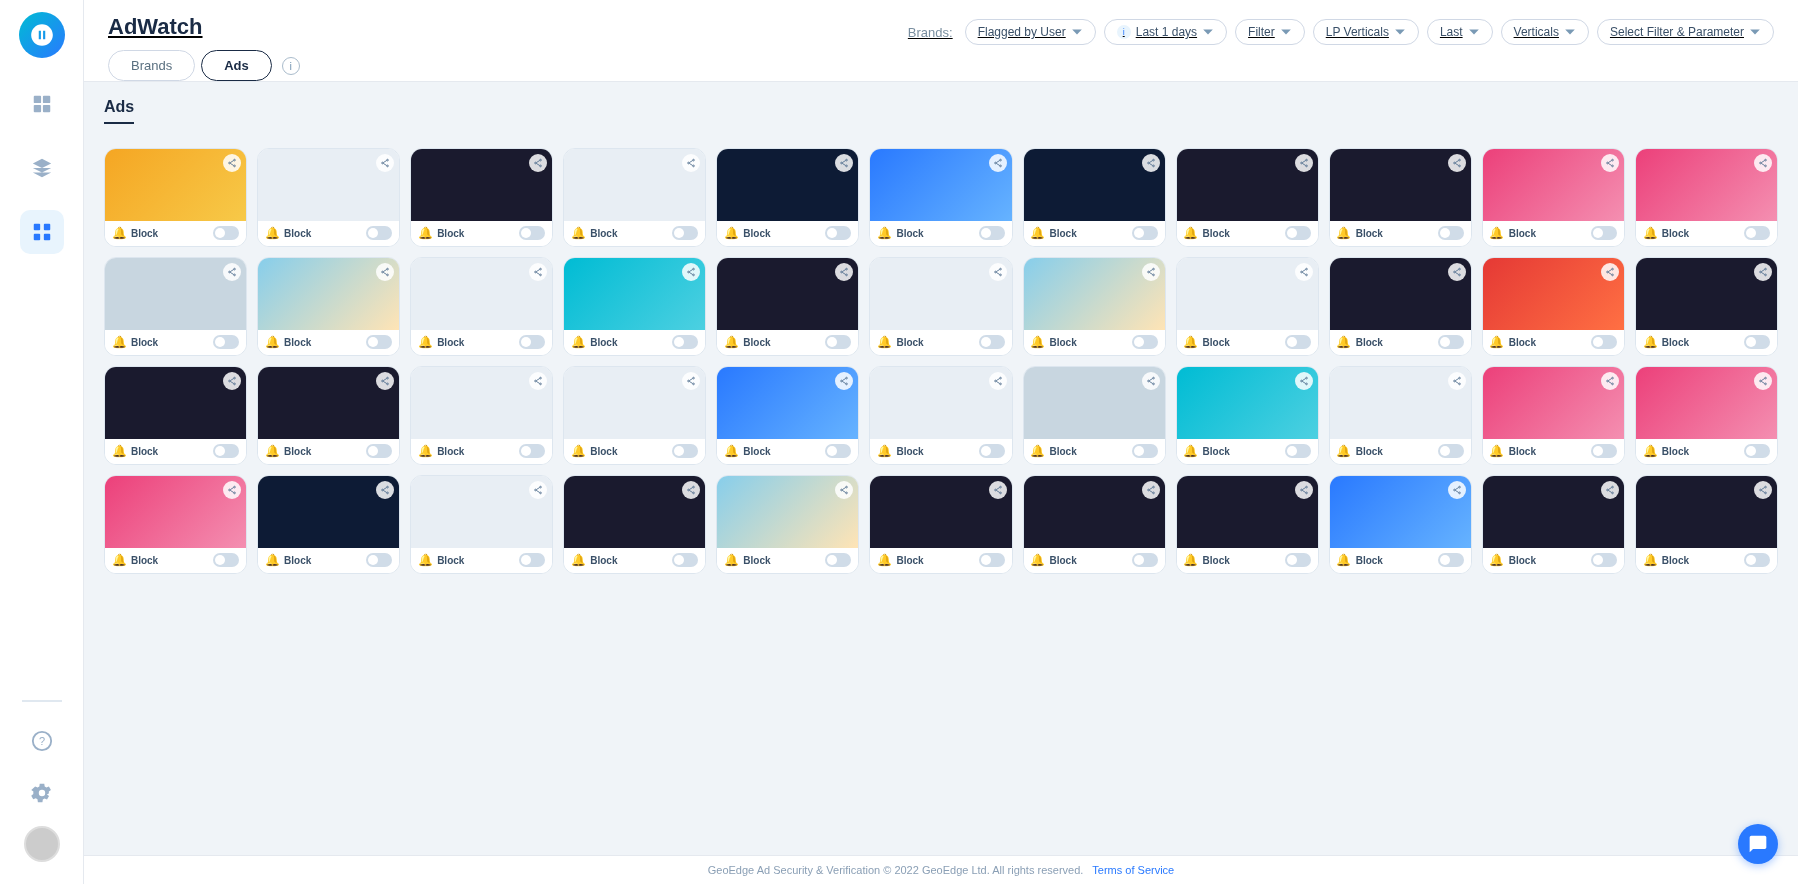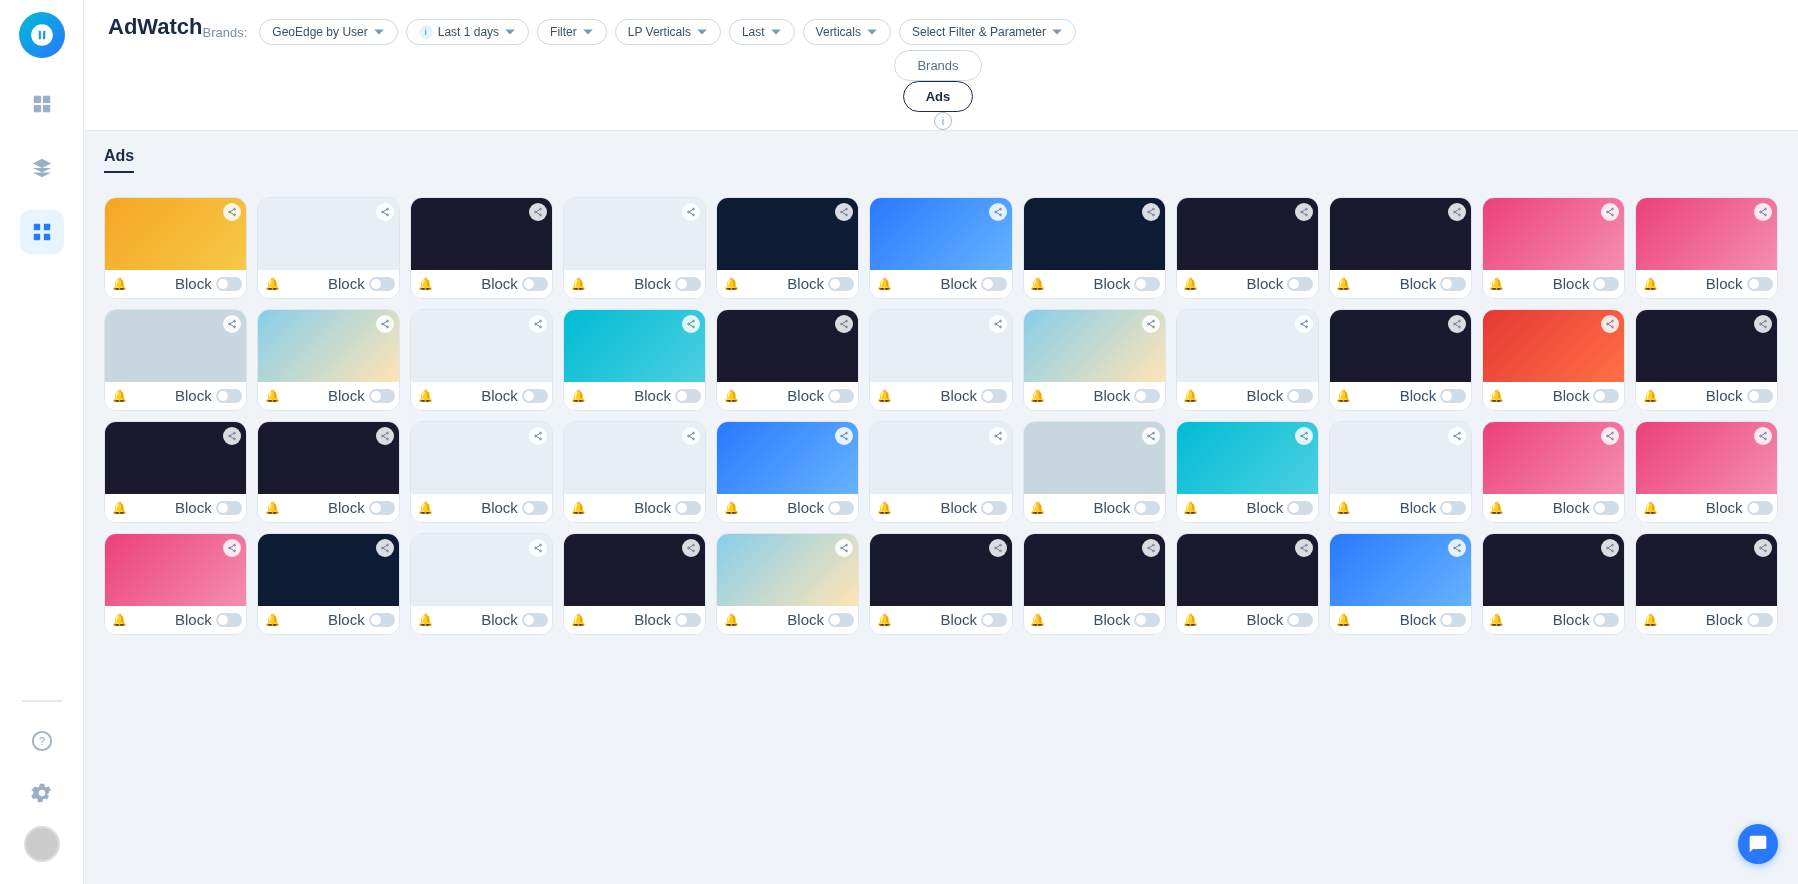--- a/index.html
+++ b/index.html
@@ -55,21 +55,21 @@
 
     
     #header {
       background: #fff;
       padding: 14px 24px 0 24px;
       border-bottom: 1px solid #e5e9ef;
     }
     .app-title {
       font-size: 22px; font-weight: 700; color: #1a2b45; margin-bottom: 10px;
     }
-    .header-tabs { display: flex; align-items: center; gap: 0; flex-direction: column; }
+    .header-tabs { display: flex; align-items: center; gap: 0; }
     .tab-btn {
       padding: 7px 22px;
       border-radius: 20px;
       border: 1.5px solid #d0d8e5;
       background: #fff;
       cursor: pointer;
       font-size: 13px;
       font-weight: 500;
       color: #5a7080;
       margin-right: 6px;
@@ -160,21 +160,21 @@
     .ad-share-icon svg { width: 10px; height: 10px; color: #4a6a8a; }
     .ad-card-bottom {
       padding: 5px 7px 6px 7px;
       display: flex;
       align-items: center;
       gap: 4px;
       background: #fff;
     }
     .ad-bell-icon { color: #a0b8cc; font-size: 12px; flex-shrink: 0; }
     .ad-block-label {
-      font-size: 15px; color: #3a5068; font-weight: 400; flex: 1; margin-left: 44px;
+      font-size: 10px; color: #3a5068; font-weight: 700; flex: 1;
     }
     .ad-toggle {
       width: 26px; height: 14px;
       background: #d0dce8;
       border-radius: 7px;
       position: relative;
       cursor: pointer;
       flex-shrink: 0;
     }
     .ad-toggle::after {
@@ -260,26 +260,26 @@
           <path d="M12 15.5A3.5 3.5 0 018.5 12 3.5 3.5 0 0112 8.5a3.5 3.5 0 013.5 3.5 3.5 3.5 0 01-3.5 3.5m7.43-2.92c.04-.34.07-.69.07-1.08s-.03-.73-.07-1.08l2.32-1.82-2.21-3.82-2.73 1.1c-.57-.44-1.18-.81-1.87-1.08L14.5 2h-5l-.38 2.8c-.69.27-1.3.64-1.87 1.08L4.52 4.78.31 8.6l2.32 1.82A9.1 9.1 0 002.5 12c0 .39.03.73.07 1.08L.25 14.9l2.21 3.82 2.73-1.1c.57.44 1.18.81 1.87 1.08L7.5 22h5l.38-2.8c.69-.27 1.3-.64 1.87-1.08l2.73 1.1 2.21-3.82-2.32-1.82z"></path>
         </svg>
     </div>
     <div class="sidebar-avatar"></div>
   </div>
 </div>
 
 <div id="main">
 
   <div id="header">
-    <div style="display:flex; align-items:center; ">
+    <div style="display:flex; align-items:center; justify-content:space-between;text-decoration:underline;">
       <div class="app-title">AdWatch</div>
       <div style="display:flex; align-items:center; gap:8px;">
         <span class="filters-label">Brands:</span>
         <button class="filter-btn">
-          <span>GeoEdge by User</span>
+          <span>Flagged by User</span>
           <svg viewBox="0 0 10 10" fill="currentColor">
               <path d="M5 7L1 3h8z"></path>
             </svg>
         </button>
         <button class="filter-btn">
           <span class="info-i">i</span>
           <span>Last 1 days</span>
           <svg viewBox="0 0 10 10" fill="currentColor">
               <path d="M5 7L1 3h8z"></path>
             </svg>
@@ -1206,19 +1206,24 @@
       </div>
       <div class="ad-card-bottom">
         <span class="ad-bell-icon">🔔</span>
         <span class="ad-block-label">Block</span>
         <div class="ad-toggle"></div>
       </div>
     </div>
       </div>
   </div>
 
+  <div id="footer">
+    <span>GeoEdge Ad Security &amp; Verification © 2022 GeoEdge Ltd. All rights reserved.</span>
+    &nbsp;
+    <a class="footer-link">Terms of Service</a>
+  </div>
 </div>
 
 <div class="chat-fab">
   <svg viewBox="0 0 24 24">
       <path d="M20 2H4c-1.1 0-2 .9-2 2v18l4-4h14c1.1 0 2-.9 2-2V4c0-1.1-.9-2-2-2z"></path>
     </svg>
 </div>
 
 </body></html>

